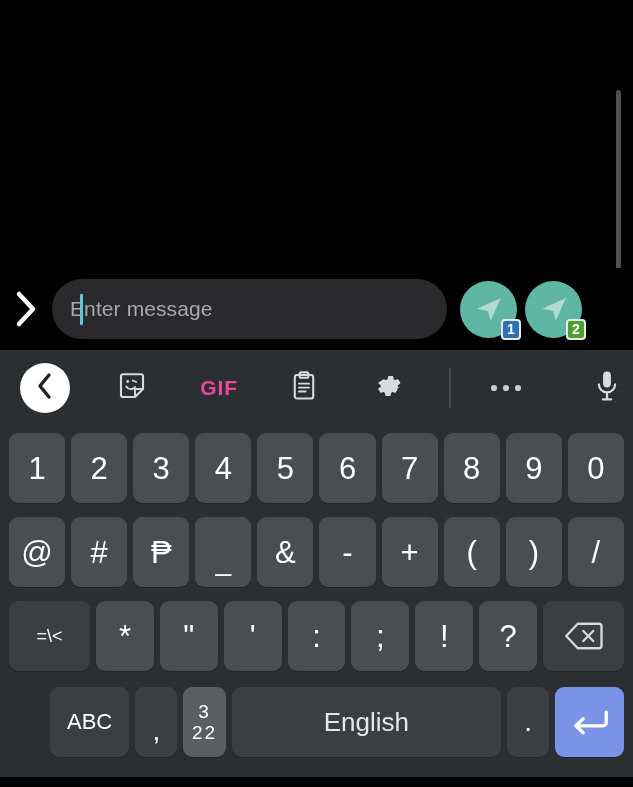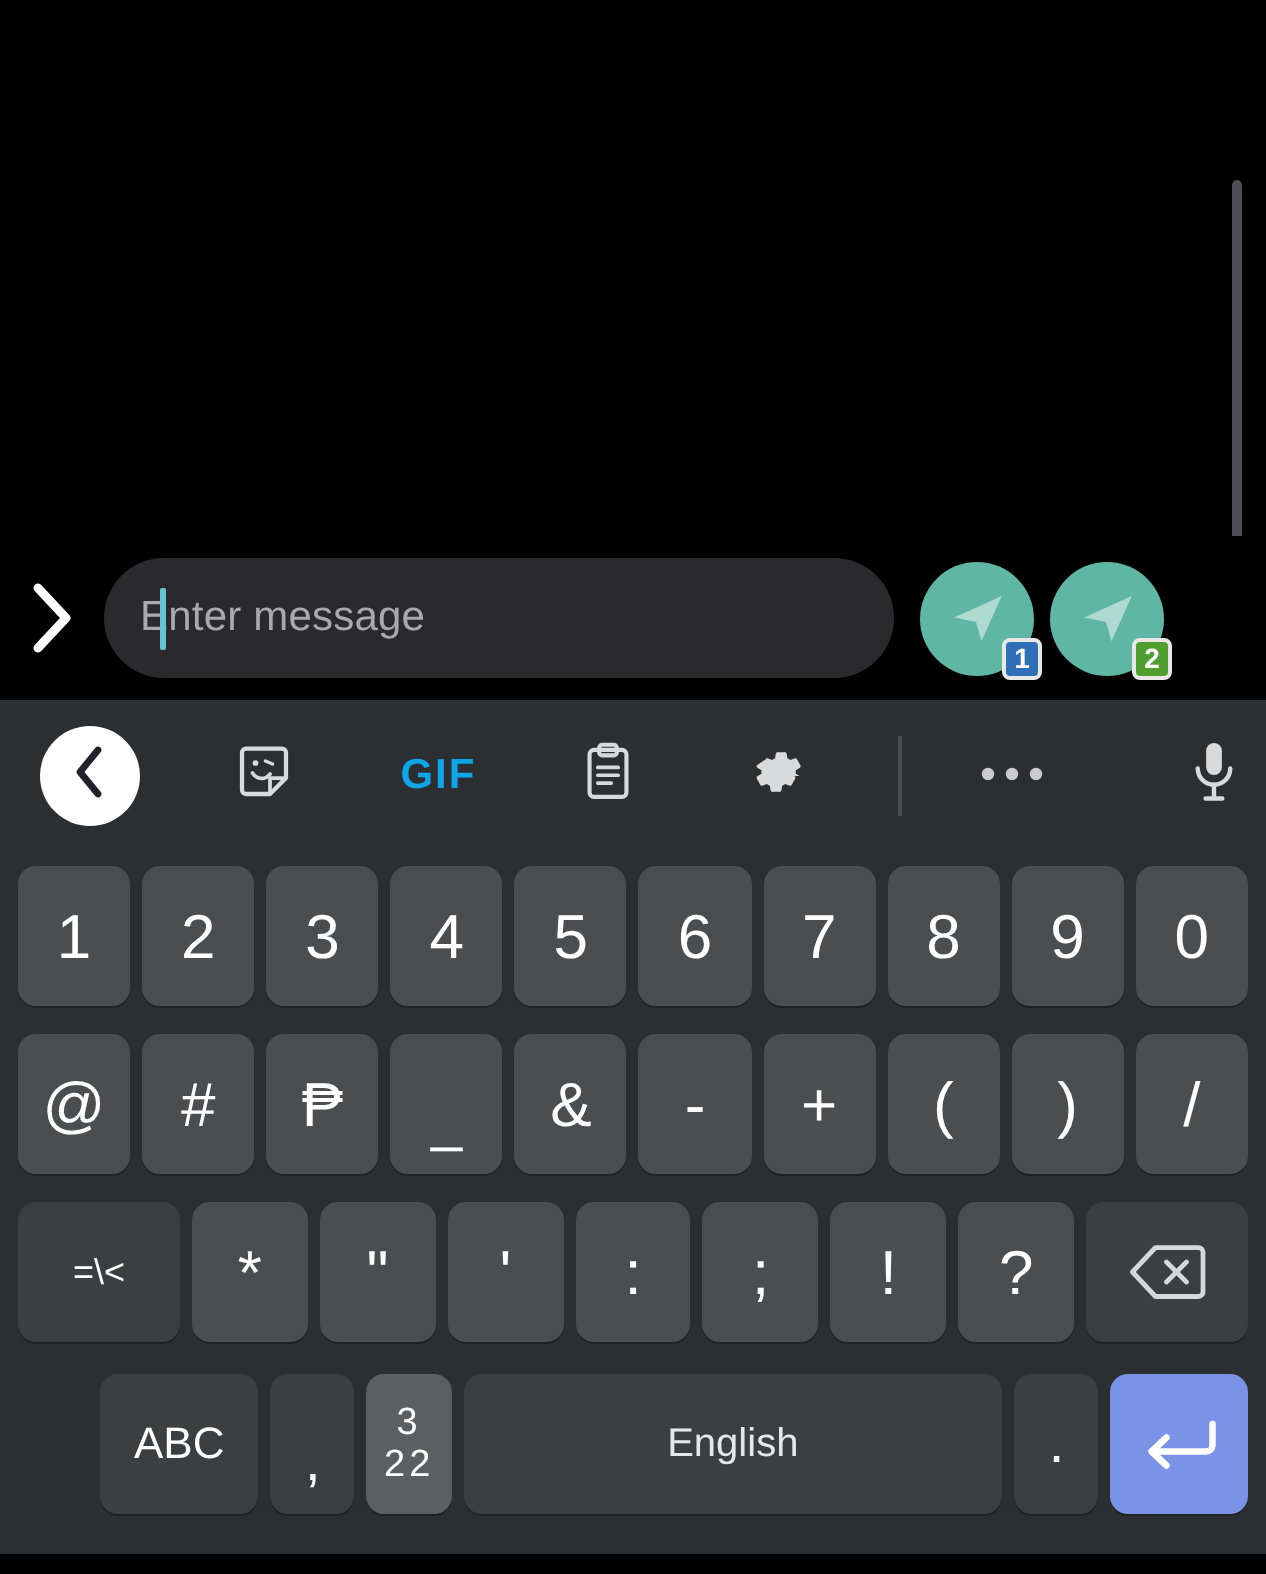--- a/index.html
+++ b/index.html
@@ -162,21 +162,21 @@
     height: 50px;
     margin-left: 20px;
     border-radius: 50%;
     background: #ffffff;
     display: flex;
     align-items: center;
     justify-content: center;
     flex: 0 0 auto;
   }
   #tb-sticker  { width: 56px; margin-left: 36px; }
-  #tb-gif      { width: 60px; margin-left: 32px; font-size: 21px; font-weight: bold; letter-spacing: 1px; color: #0ea5e9; }
+  #tb-gif      { width: 60px; margin-left: 32px; font-size: 21px; font-weight: bold; letter-spacing: 1px; color: #ec4899; }
   #tb-clipboard{ width: 56px; margin-left: 30px; }
   #tb-settings { width: 56px; margin-left: 32px; }
   #tb-divider {
     width: 2px;
     height: 40px;
     background: #4a4e51;
     margin-left: 34px;
     flex: 0 0 auto;
   }
   #tb-more     { width: 56px; margin-left: 28px; }
@@ -210,21 +210,21 @@
   .key.dark { background: #3b3f41; }
   .key.accent {
     background: #7a93e6;
   }
   .key.small-text { font-size: 22px; }
   .key.tiny-text  { font-size: 18px; }
   .key.wide15  { flex: 1.5 1 0; }
   .key.wide14  { flex: 1.4 1 0; }
   .key.wide13  { flex: 1.3 1 0; }
   .key.narrow  { flex: .8 1 0; }
-  .key.space   { flex: 5.1 1 0; font-size: 20px; color: #e6e7e8; }
+  .key.space   { flex: 5.1 1 0; font-size: 26px; color: #e6e7e8; }
   .key.punc    { font-size: 28px; align-items: flex-end; padding-bottom: 12px; box-sizing: border-box; }
   .key.punc-dot{ font-size: 28px; }
   .key.num-key { background: #5b5f61; }
   .num-stack {
     font-size: 19px;
     line-height: 21px;
     text-align: center;
     letter-spacing: 2px;
     font-family: "Liberation Sans", sans-serif;
   }

